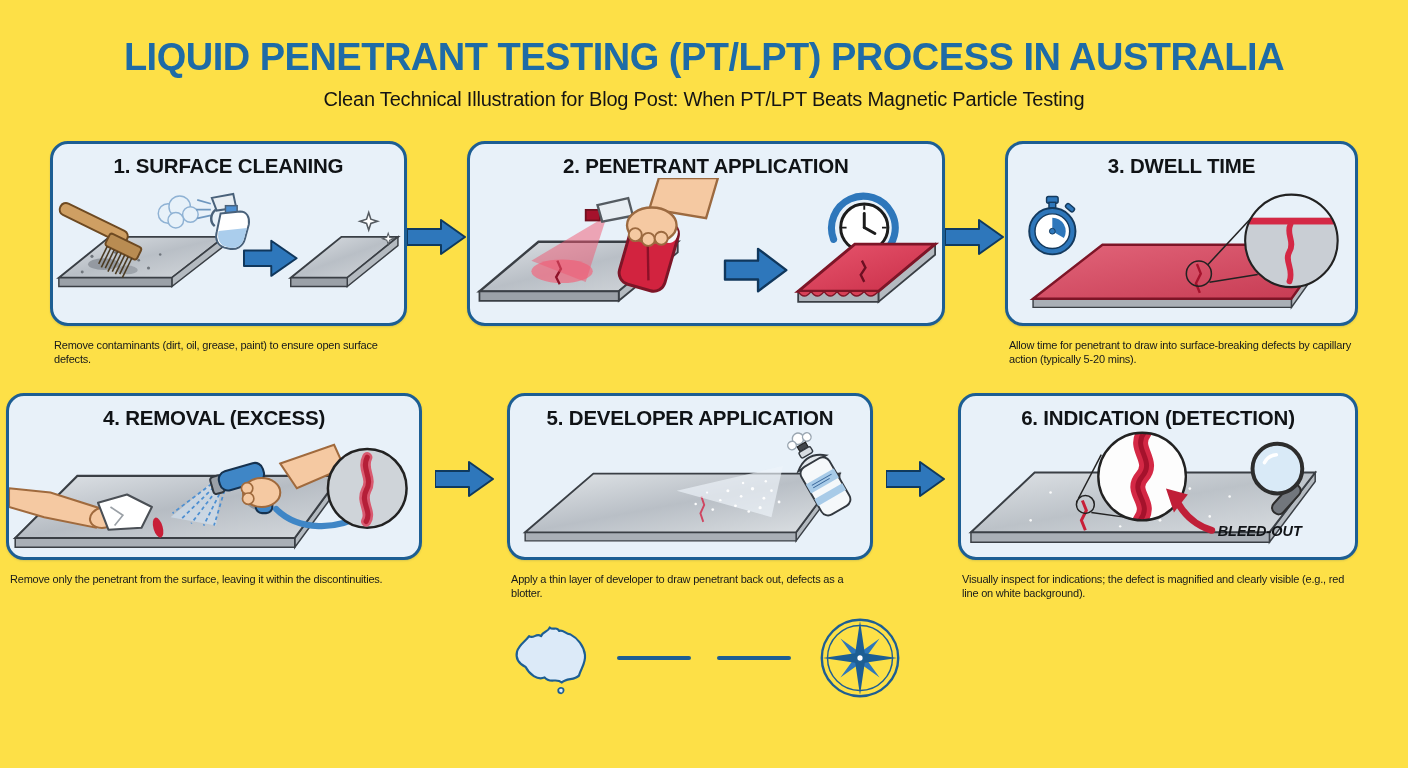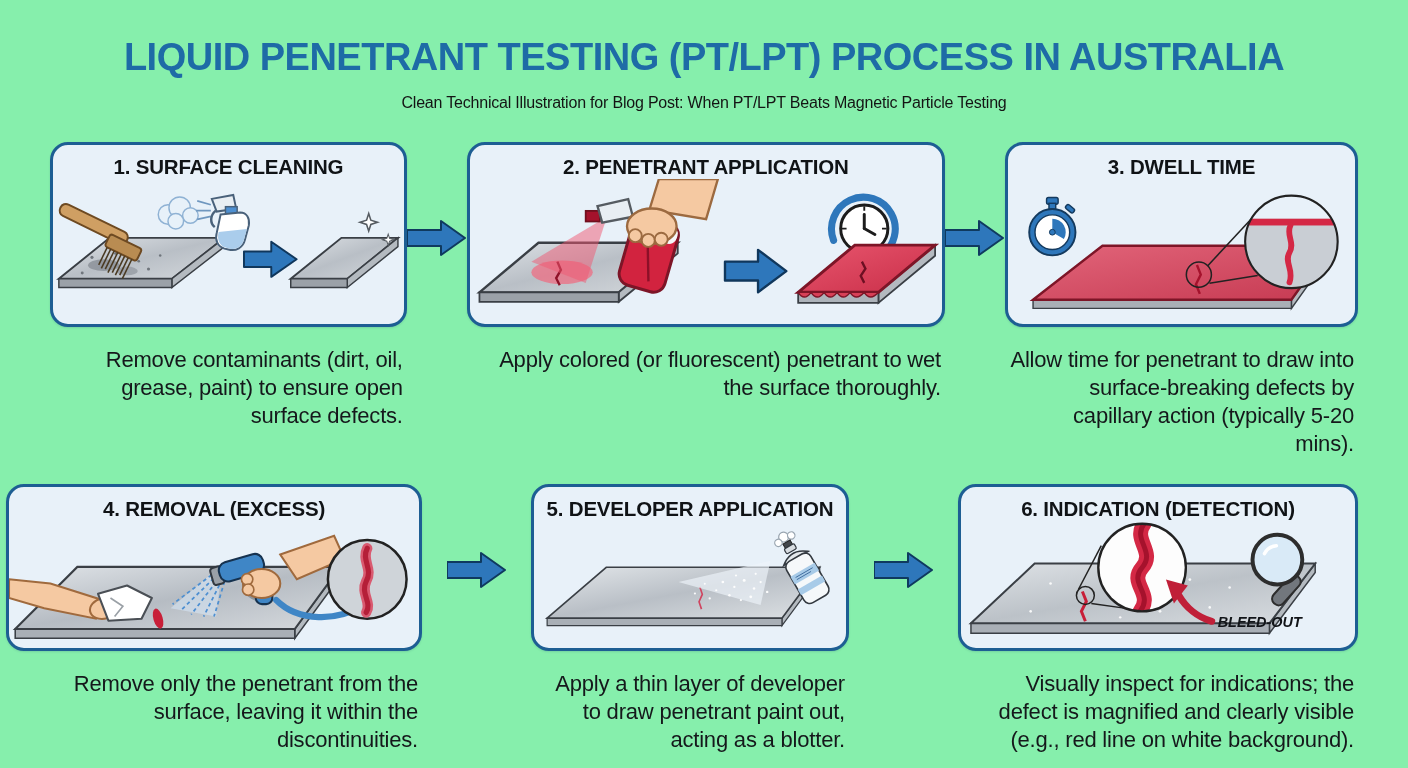--- a/index.html
+++ b/index.html
@@ -1,43 +1,43 @@
 <!DOCTYPE html>
 <html><head>
 <meta charset="utf-8">
 <style>
   * { margin:0; padding:0; box-sizing:border-box; }
   html,body { width:1408px; height:768px; background:#ffffff; overflow:hidden;
     font-family:"Liberation Sans", sans-serif; }
-  .page { width:1408px; height:768px; position:relative; background:#86efac; }
+  .page { width:1408px; height:768px; position:relative; background:#fde047; }
 
   
   .header { text-align:center; padding-top:36px; }
   .title { font-size:38px; font-weight:800; color:#1e6ba6; letter-spacing:-0.5px; }
-  .subtitle { font-size:16px; font-weight:500; color:#141414; margin-top:15px; letter-spacing:-0.2px; }
+  .subtitle { font-size:20px; font-weight:500; color:#141414; margin-top:9px; letter-spacing:-0.2px; }
 
   
   .prow { display:flex; justify-content:space-between; align-items:flex-start; padding:0 50px; }
   .row1 { margin-top:30px; }
   .row2 { margin-top:26px;padding-left:6px; }
   .cell { display:flex; flex-direction:column; }
   .r1c1{width:382px;} .r1c2{width:512px;} .r1c3{width:378px;}
-  .r2c1{width:416px;} .r2c2{width:318px;} .r2c3{width:400px;}
+  .r2c1{width:416px;} .r2c2{width:366px;} .r2c3{width:400px;}
 
   .panel { border:3.5px solid #1d5e93; border-radius:18px; background:#e8f1f9;
     display:flex; flex-direction:column; overflow:hidden;
     box-shadow:0 1px 2px rgba(20,60,100,0.15); }
   .row1 .panel { height:185px; }
   .row2 .panel { height:167px; }
   .ptitle { text-align:center; font-size:20.5px; font-weight:700; color:#101316;
     margin-top:10px; letter-spacing:-0.2px; }
   .illus { flex:1; display:flex;font-style:italic; }
   .illus svg { width:100%; height:100%; }
 
-  .caption { margin-top:19px; text-align:right; font-size:22px; font-weight:500;
+  .caption { margin-top:13px; text-align:left; font-size:11px; font-weight:500;
     color:#15181b; line-height:1.27; letter-spacing:-0.2px; padding:0 4px; }
 
   .flow-arrow { flex:none; }
   .row1 .flow-arrow { margin-top:76px; }
   .row2 .flow-arrow { margin-top:66px; }
 
   
   .footer { margin-top:14px; display:flex; align-items:center; justify-content:center; gap:26px; padding:0 24px; }
   .ctx-line { width:74px; height:4.5px; background:#1d5e93; border-radius:2px; flex:none; }
   .ctx-text { max-width:960px; text-align:center; font-size:20px; font-weight:500;
@@ -200,21 +200,20 @@
             <g>
               <polygon points="346,96 394,56 394,65 346,105" fill="#b4bac0" stroke="#3a3f45" stroke-width="1.5"></polygon>
               <polygon points="278,96 346,96 346,105 278,105" fill="#adb3ba" stroke="#3a3f45" stroke-width="1.5"></polygon>
               <polygon points="278,96 326,56 394,56 346,96" fill="url(#gr2)" stroke="#7d1527" stroke-width="2.5"></polygon>
               <path d="M278,96 q5,8 11,0 q5,8 11,0 q5,8 11,0 q5,8 11,0 q5,8 12,0 q5,8 12,0 L346,96 Z" fill="#d84057" stroke="#7d1527" stroke-width="1.2"></path>
               <polyline points="332,70 335,76 331,82 334,88" fill="none" stroke="#6d0f22" stroke-width="2"></polyline>
             </g>
           </svg>
         </div>
       </div>
-      <div class="caption">Apply colored (or fluorescent) penetrant to wet the surface thoroughly.</div>
     </div>
 
     <svg class="flow-arrow" width="60" height="40" viewBox="0 0 60 40">
       <polygon points="0,12 34,12 34,3 58,20 34,37 34,28 0,28" fill="#2e77bb" stroke="#0f3a5f" stroke-width="2" stroke-linejoin="round"></polygon>
     </svg>
 
     <div class="cell r1c3">
       <div class="panel">
         <div class="ptitle">3. DWELL TIME</div>
         <div class="illus">
@@ -389,21 +388,21 @@
               <rect x="-17" y="22" width="34" height="11" fill="#a8cbe8"></rect>
               <rect x="-17" y="40" width="34" height="8" fill="#a8cbe8"></rect>
               <g stroke="#39679a" stroke-width="1">
                   <line x1="-12" y1="26" x2="12" y2="26"></line>
                   <line x1="-12" y1="29" x2="8" y2="29"></line>
                 </g>
             </g>
           </svg>
         </div>
       </div>
-      <div class="caption">Apply a thin layer of developer to draw penetrant paint out, acting as a blotter.</div>
+      <div class="caption">Apply a thin layer of developer to draw penetrant back out, defects as a blotter.</div>
     </div>
 
     <svg class="flow-arrow" width="60" height="40" viewBox="0 0 60 40">
       <polygon points="0,12 34,12 34,3 58,20 34,37 34,28 0,28" fill="#2e77bb" stroke="#0f3a5f" stroke-width="2" stroke-linejoin="round"></polygon>
     </svg>
 
     <div class="cell r2c3">
       <div class="panel">
         <div class="ptitle">6. INDICATION (DETECTION)</div>
         <div class="illus">

